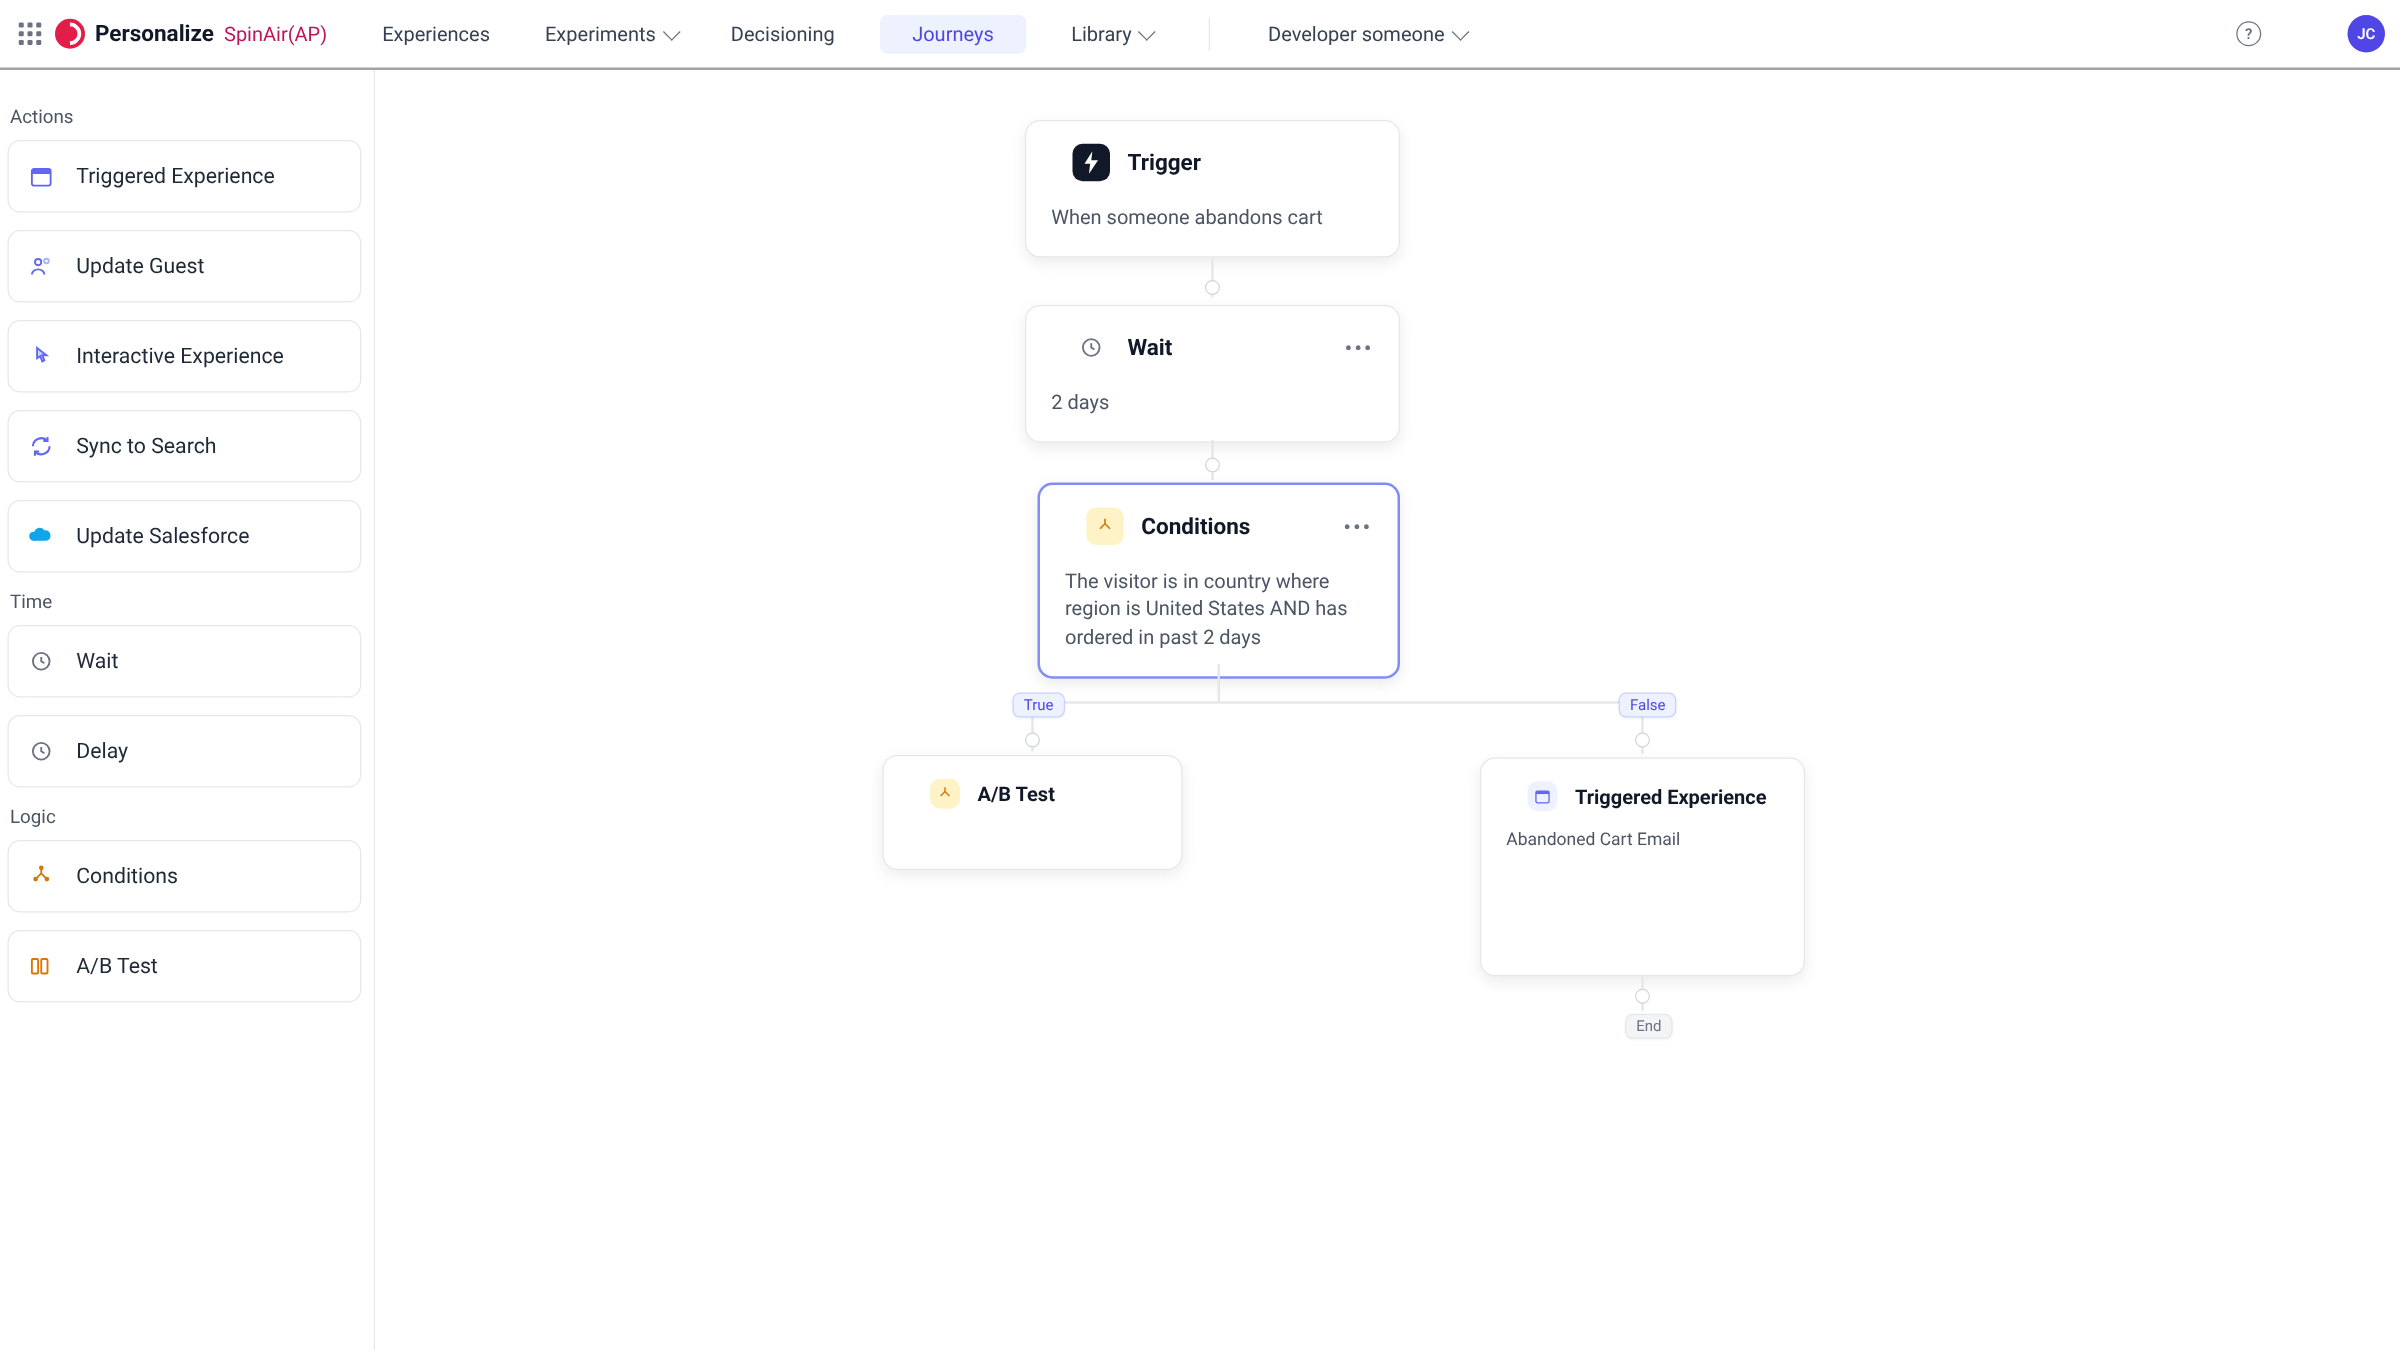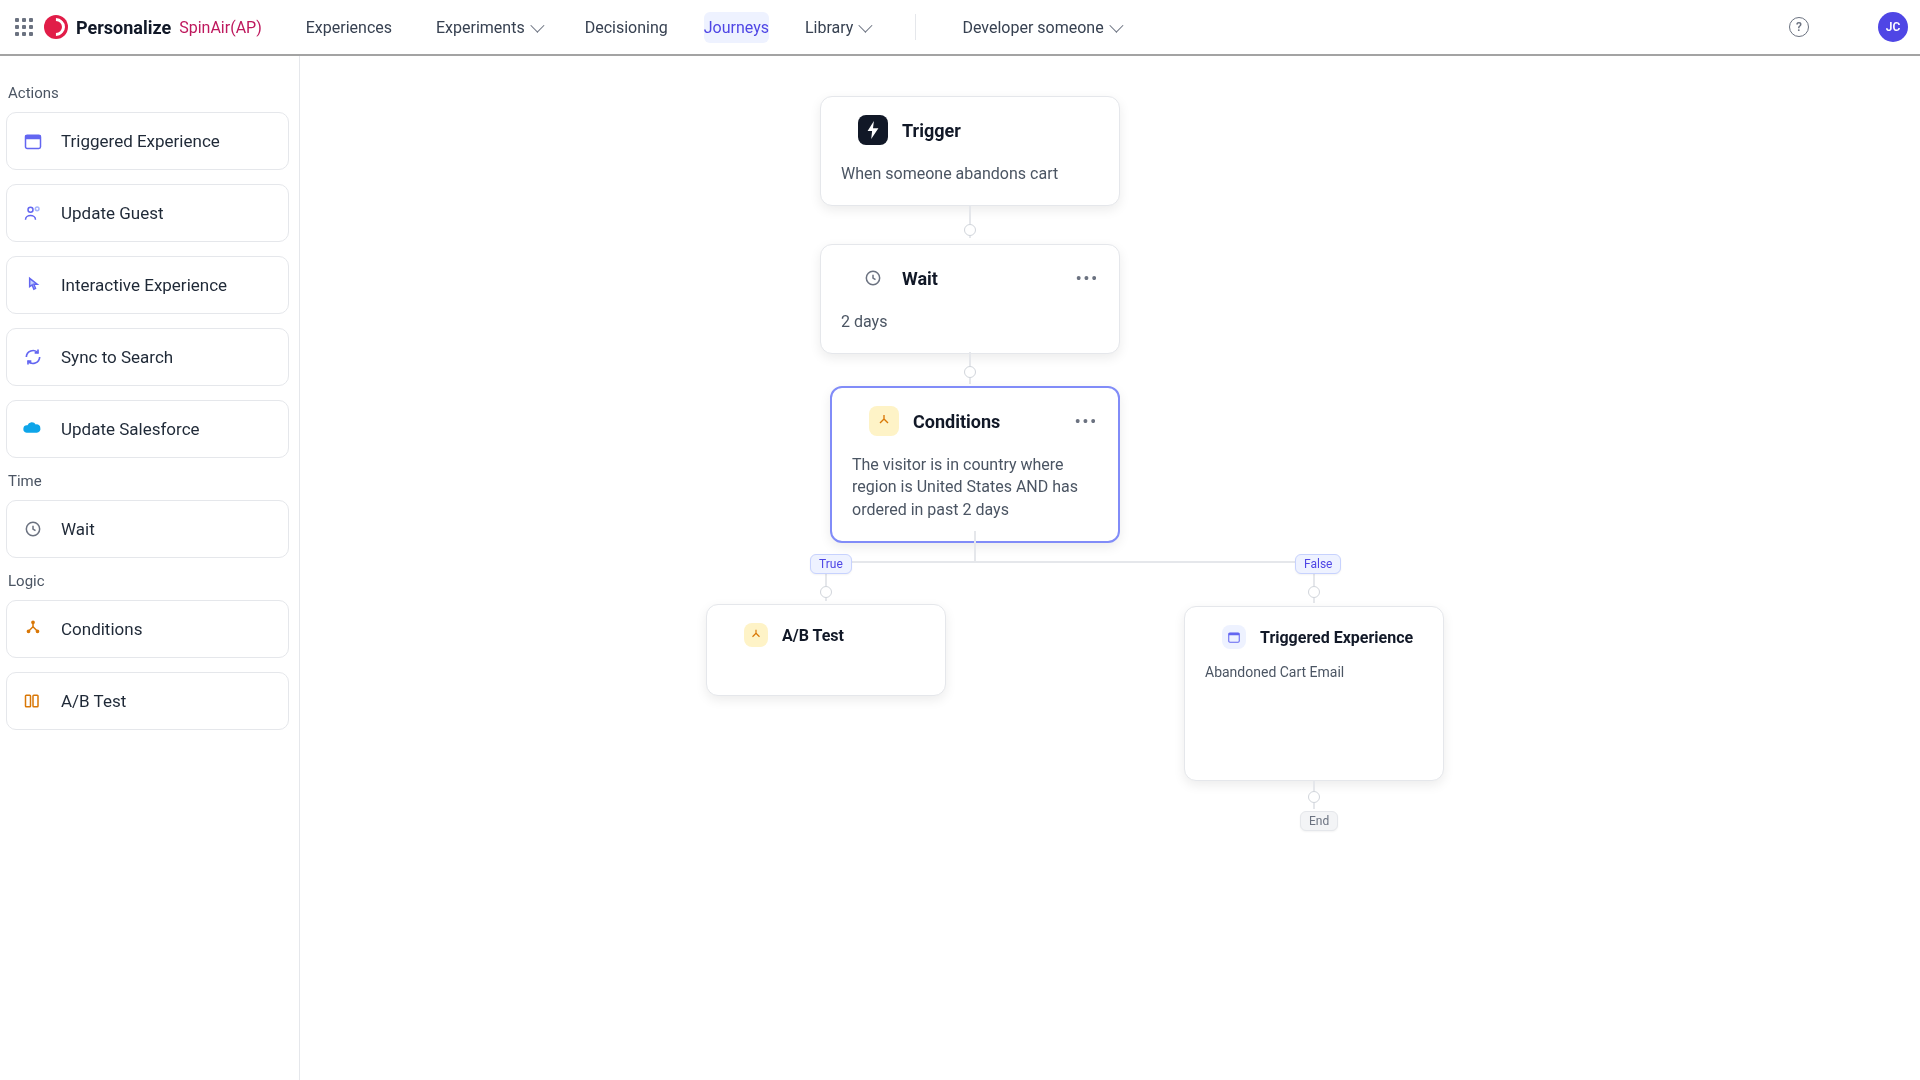--- a/index.html
+++ b/index.html
@@ -41,21 +41,21 @@
   .brand-mark::after{
     content:""; width:12px; height:12px; border:3px solid #fff; border-top-color:transparent;
     border-left-color:transparent; border-radius:50%; transform:rotate(-45deg);
   }
   .brand { display:flex; align-items:center; gap:8px; margin-right:10px; }
   .brand-title { font-weight:700; color:#111827; font-size:18px; }
   .brand-sub { color:#be185d; font-size:16px; }
   .nav-items { display:flex; align-items:center; gap:28px; margin-left:18px; }
   .nav-item { cursor:pointer; color:#374151; padding:6px 8px; display:flex; align-items:center; gap:6px; }
   .nav-item.active {
-    background:#eef2ff; color:#4f46e5; border-radius:6px; padding:6px 0;
+    background:#eef2ff; color:#4f46e5; border-radius:6px; padding:6px 26px;
   }
   .nav-sep { width:1px; height:26px; background:#e5e7eb; margin:0 10px; }
   .chevron-down {
     width:10px; height:10px; border-right:1.5px solid #6b7280; border-bottom:1.5px solid #6b7280;
     transform: rotate(45deg) translateY(-2px);
   }
   .topnav-right { margin-left:auto; display:flex; align-items:center; gap:20px; }
   .icon-btn {
     width:26px; height:26px; border-radius:50%;
     display:flex; align-items:center; justify-content:center;
@@ -247,20 +247,29 @@
     <div class="sb-item">
       <span class="sb-icon">
         <svg width="20" height="20" viewBox="0 0 24 24" fill="none" stroke="#6b7280" stroke-width="1.8">
             <circle cx="12" cy="12" r="8"></circle>
             <path d="M12 8v4l3 2"></path>
           </svg>
       </span>
       <span>Wait</span>
     </div>
 
+    <div class="sb-item">
+      <span class="sb-icon">
+        <svg width="20" height="20" viewBox="0 0 24 24" fill="none" stroke="#6b7280" stroke-width="1.8">
+            <circle cx="12" cy="12" r="8"></circle>
+            <path d="M12 8v4l3 2"></path>
+          </svg>
+      </span>
+      <span>Delay</span>
+    </div>
 
     <div class="sb-group-title">Logic</div>
 
     <div class="sb-item">
       <span class="sb-icon">
         <svg width="18" height="18" viewBox="0 0 24 24" fill="none" stroke="#d97706" stroke-width="2">
             <path d="M12 3v6M12 9l-6 6M12 9l6 6"></path>
             <circle cx="12" cy="3" r="1.5" fill="#d97706"></circle>
             <circle cx="6" cy="15" r="1.5" fill="#d97706"></circle>
             <circle cx="18" cy="15" r="1.5" fill="#d97706"></circle>

